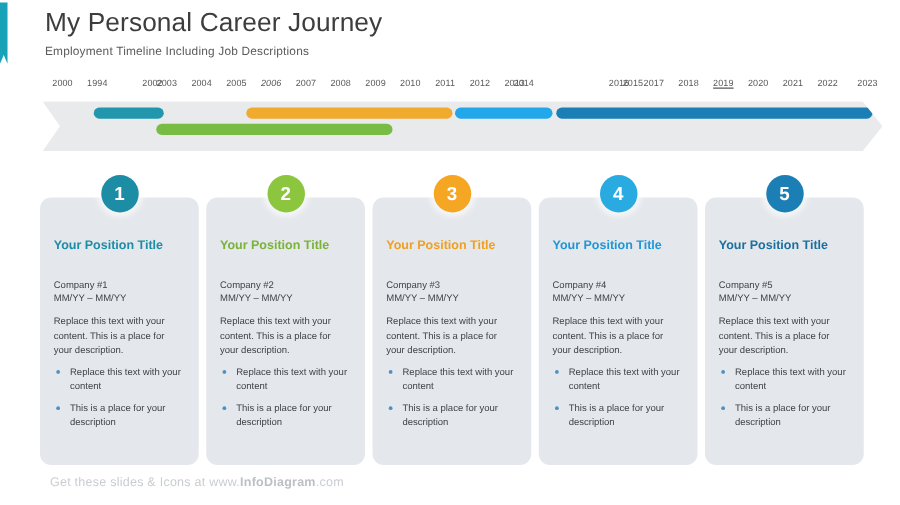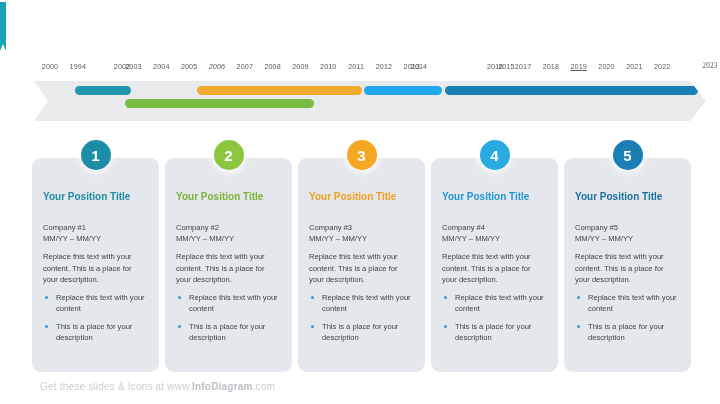--- a/index.html
+++ b/index.html
@@ -194,20 +194,22 @@
     white-space: nowrap;
   }
   #footer b { font-weight: 700; color: #bcc0c4; }
 </style>
 </head>
 <body>
 
 <div id="accent-bar"></div>
 
 <div id="header">
+  <div id="page-title">My Personal Career Journey</div>
+  <div id="page-subtitle">Employment Timeline Including  Job Descriptions</div>
 </div>
 
 <div id="timeline">
   <div id="year-axis">
       <div class="year-tick" style="left: 16px;">2000</div>
       <div class="year-tick" style="left: 43.8261px;">1994</div>
       <div class="year-tick" style="left: 88px;">2002</div>
       <div class="year-tick" style="left: 99.4783px;">2003</div>
       <div class="year-tick" style="left: 127.304px;">2004</div>
       <div class="year-tick" style="left: 155.13px;">2005</div>
@@ -221,21 +223,21 @@
       <div class="year-tick" style="left: 377.739px; text-align: right;">2013</div>
       <div class="year-tick" style="left: 385px;">2014</div>
       <div class="year-tick" style="left: 433.391px; margin-left: 39px;">2015</div>
       <div class="year-tick" style="left: 461.217px;">2016</div>
       <div class="year-tick" style="left: 489.043px;">2017</div>
       <div class="year-tick" style="left: 516.87px;">2018</div>
       <div class="year-tick" style="left: 544.696px; text-decoration: underline;">2019</div>
       <div class="year-tick" style="left: 572.522px;">2020</div>
       <div class="year-tick" style="left: 600.348px;">2021</div>
       <div class="year-tick" style="left: 628.174px;">2022</div>
-      <div class="year-tick" style="left: 676px; font-family: Liberation Serif, serif;">2023</div>
+      <div class="year-tick" style="left: 660px;">2023</div>
     </div>
   <div id="arrow-band">
       <div class="bar bar-row1" style="background: rgb(33, 150, 173); left: 41.0435px; width: 55.6522px;"></div>
       <div class="bar bar-row1" style="background: rgb(240, 171, 46); left: 163.478px; width: 164.174px;"></div>
       <div class="bar bar-row1" style="background: rgb(34, 167, 234); left: 330.435px; width: 77.913px;"></div>
       <div class="bar bar-row1" style="background: rgb(27, 127, 181); left: 411.13px; width: 253.217px;"></div>
       <div class="bar bar-row2" style="background: rgb(121, 188, 67); left: 91.1304px; width: 189.217px;"></div>
     </div>
 </div>
 

